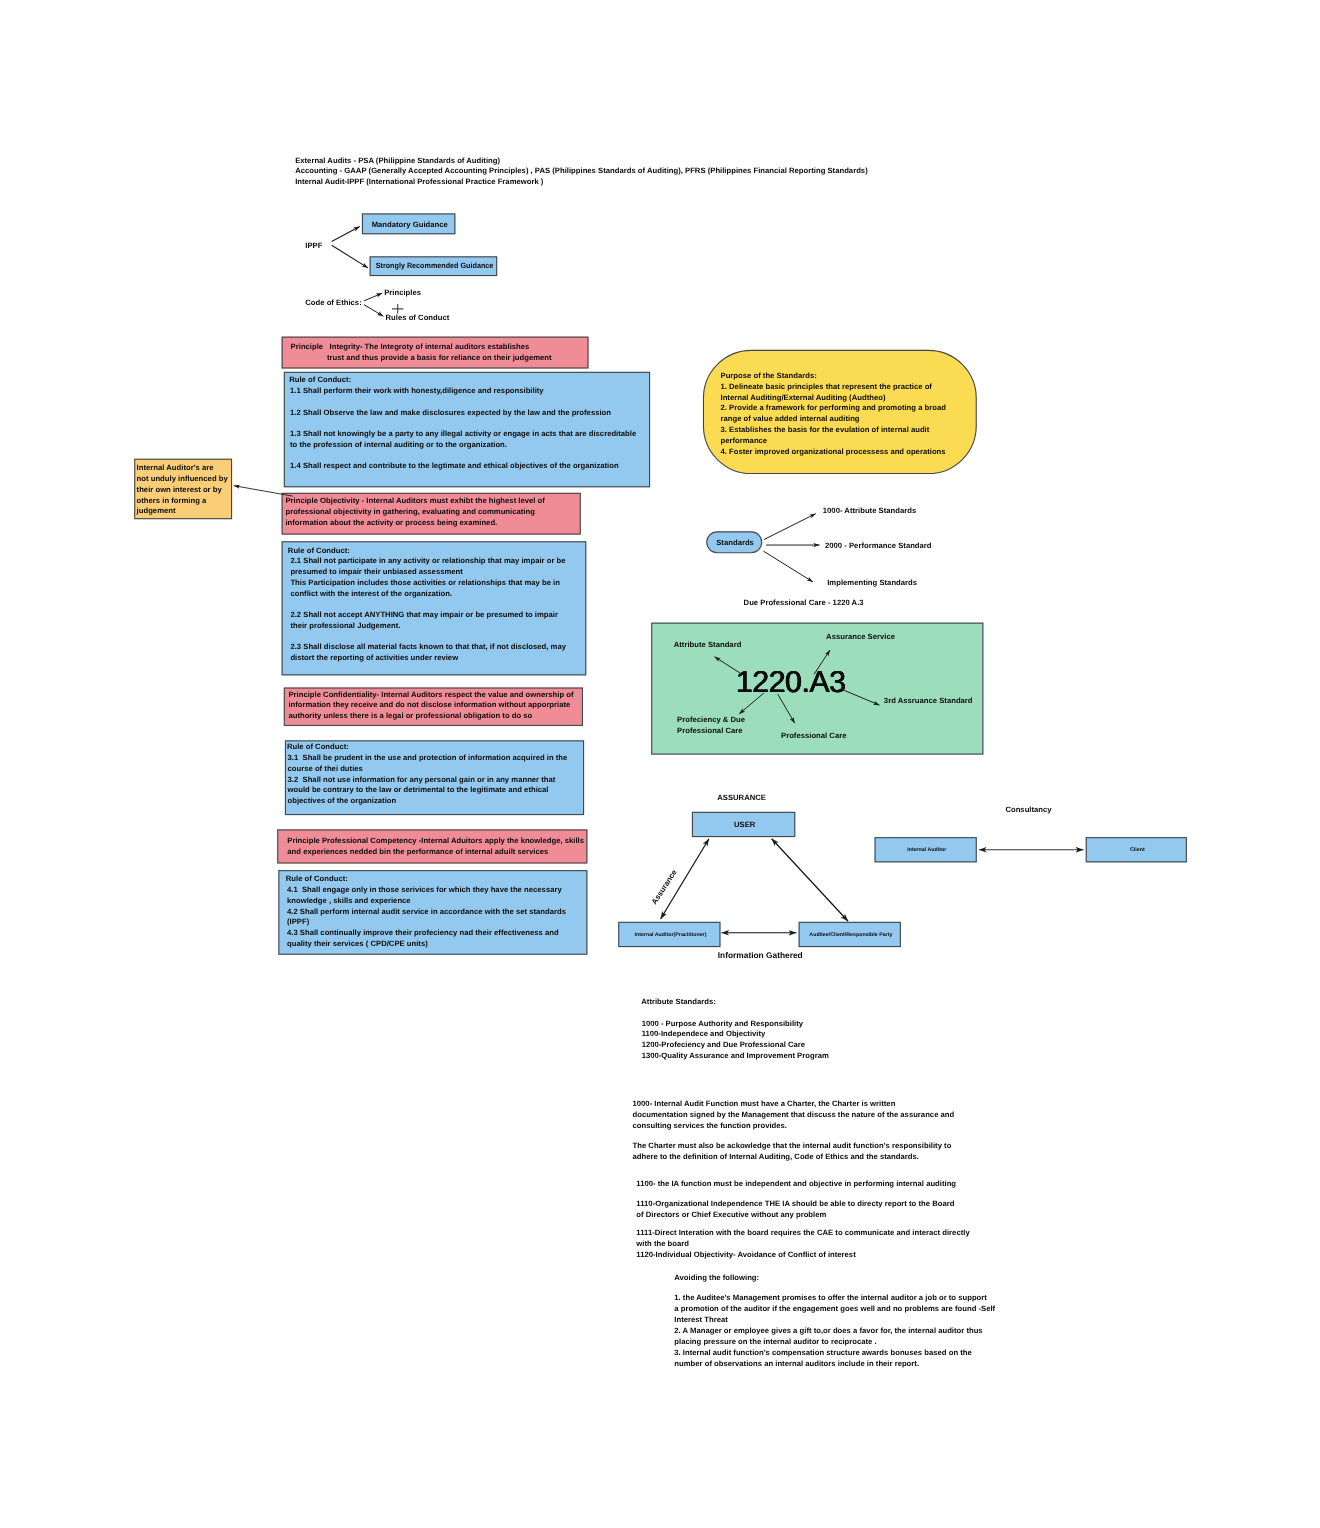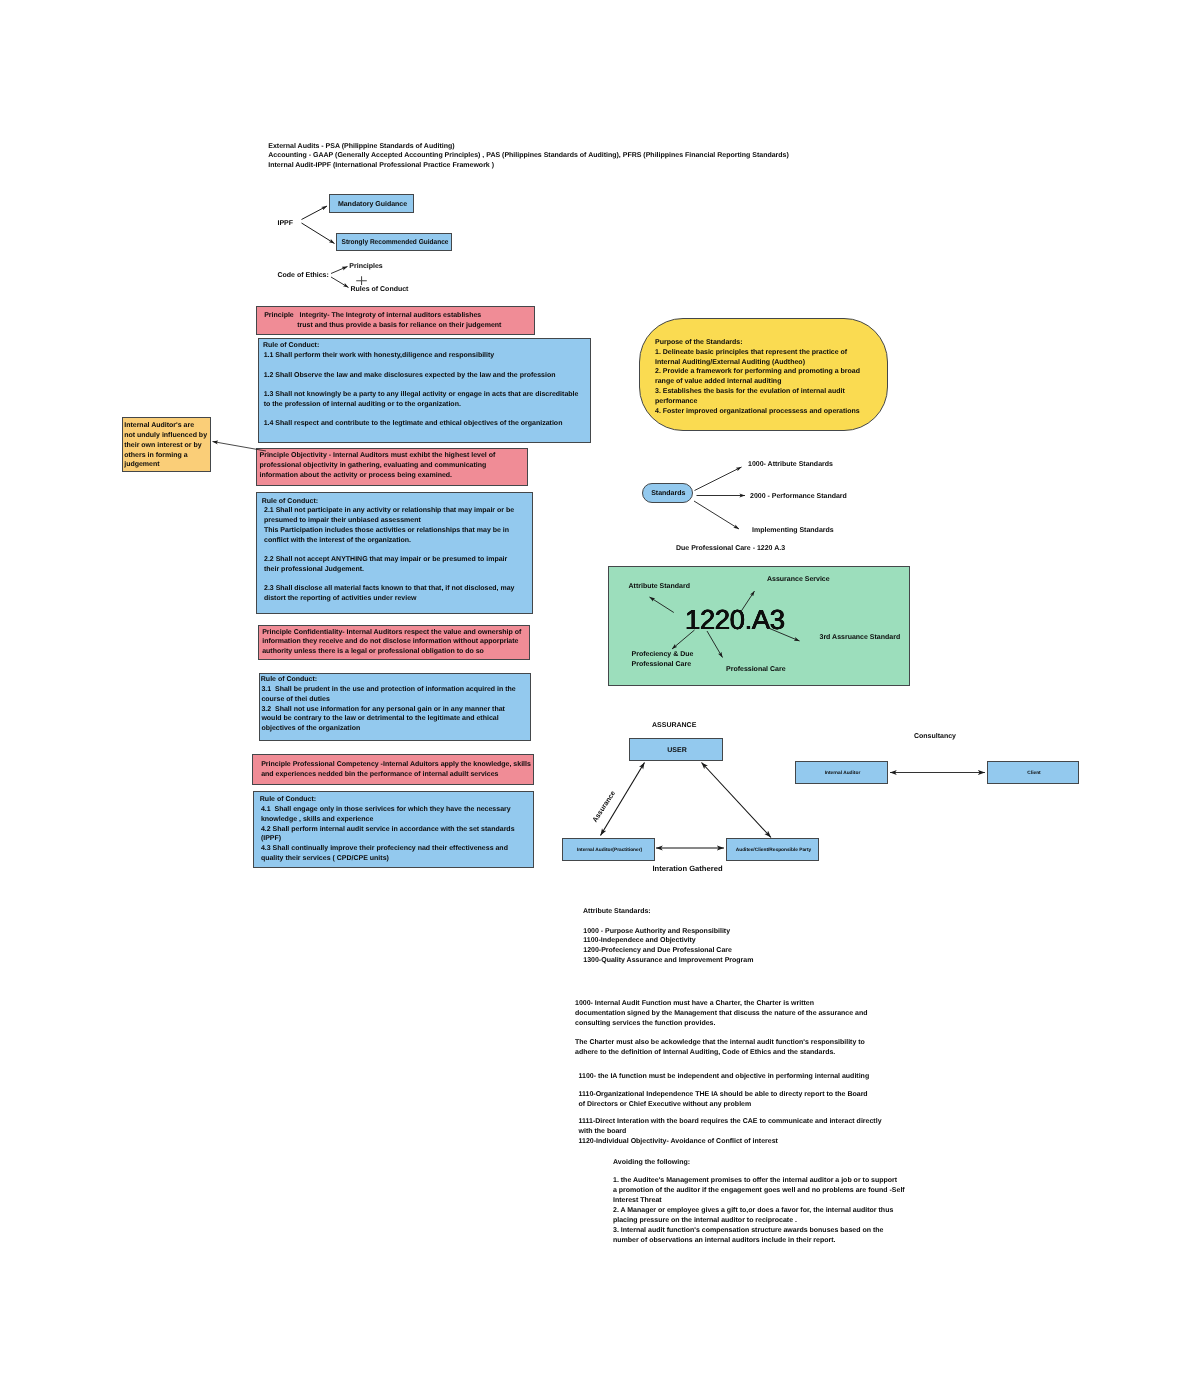--- a/index.html
+++ b/index.html
@@ -117,42 +117,42 @@
 </div>
 
 <div class="box blue" style="left:641.5px;top:483px;width:51.5px;height:19.5px;border-radius:10px;">
     <div class="hw txt" style="left:0;top:0;width:51.5px;height:19.5px;line-height:19.5px;text-align:center;">Standards</div>
   </div>
 <div class="hw txt" style="left:748px;top:460px;">1000- Attribute Standards</div>
 <div class="hw txt" style="left:750px;top:491.5px;">2000 - Performance Standard</div>
 <div class="hw txt" style="left:752px;top:526px;">Implementing Standards</div>
 <div class="hw txt" style="left:676px;top:544px;">Due Professional Care - 1220 A.3</div>
 
-<div class="box green" style="left:608px;top:566px;width:302px;height:120px;padding-left:48px;">
+<div class="box green" style="left:592px;top:566px;width:302px;height:120px;padding-left:48px;">
   <div style="position:absolute;left:76px;top:36.5px;font-size:27.5px;font-weight:400;font-family:'Liberation Sans',sans-serif;color:#0d0d0d;letter-spacing:-0.4px;text-shadow:0.42px 0 0 #0d0d0d,-0.42px 0 0 #0d0d0d,0 0.34px 0 #0d0d0d,0 -0.34px 0 #0d0d0d;">1220.A3</div>
   <div class="hw txt" style="left:19.5px;top:15px;">Attribute Standard</div>
   <div class="hw txt" style="left:158px;top:7.5px;">Assurance Service</div>
   <div class="hw txt" style="left:210.5px;top:65.5px;">3rd Assruance Standard</div>
   <div class="hw txt" style="left:22.5px;top:83px;">Profeciency &amp; Due</div>
   <div class="hw txt" style="left:22.5px;top:92.5px;">Professional Care</div>
   <div class="hw txt" style="left:117px;top:97.5px;">Professional Care</div>
 </div>
 
 <div class="hw txt" style="left:652px;top:720.5px;">ASSURANCE</div>
 <div class="box blue" style="left:629px;top:738px;width:94px;height:23px;">
     <div class="hw txt" style="left:0;top:0;width:94px;height:23px;line-height:23px;text-align:center;">USER</div>
   </div>
 <div class="box blue" style="left:562px;top:838px;width:93px;height:23px;">
     <div class="hw txt sm" style="left:0;top:0;width:93px;height:23px;line-height:23px;text-align:center;">Internal Auditor(Practitioner)</div>
   </div>
 <div class="box blue" style="left:726px;top:838px;width:93px;height:23px;">
     <div class="hw txt sm" style="left:0;top:0;width:93px;height:23px;line-height:23px;text-align:center;">Auditee/Client/Responsible Party</div>
   </div>
 <div class="hw txt" style="left:598.5px;top:814.5px;transform:rotate(-57deg);transform-origin:left bottom;">Assurance</div>
-<div class="hw txt" style="left:652.5px;top:863.5px;font-size:7.6px;">Interation Gathered</div>
+<div class="hw txt" style="left:652.5px;top:863.5px;font-size:7.6px;">Information Gathered</div>
 
 <div class="hw txt" style="left:914px;top:732px;">Consultancy</div>
 <div class="box blue" style="left:795px;top:761px;width:93px;height:23px;">
     <div class="hw txt sm" style="left:0;top:0;width:93px;height:23px;line-height:23px;text-align:center;">Internal Auditor</div>
   </div>
 <div class="box blue" style="left:987px;top:761px;width:92px;height:23px;">
     <div class="hw txt sm" style="left:0;top:0;width:92px;height:23px;line-height:23px;text-align:center;">Client</div>
   </div>
 
 <div class="hw txt" style="left:583px;top:907px;">Attribute Standards:</div>

